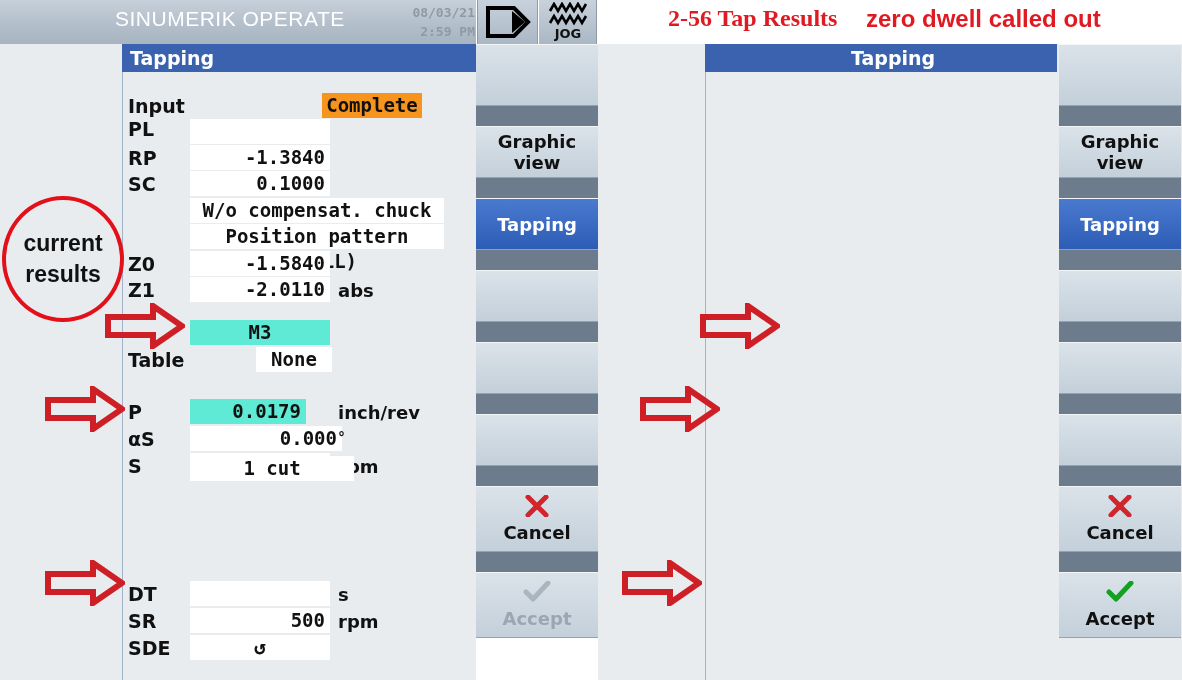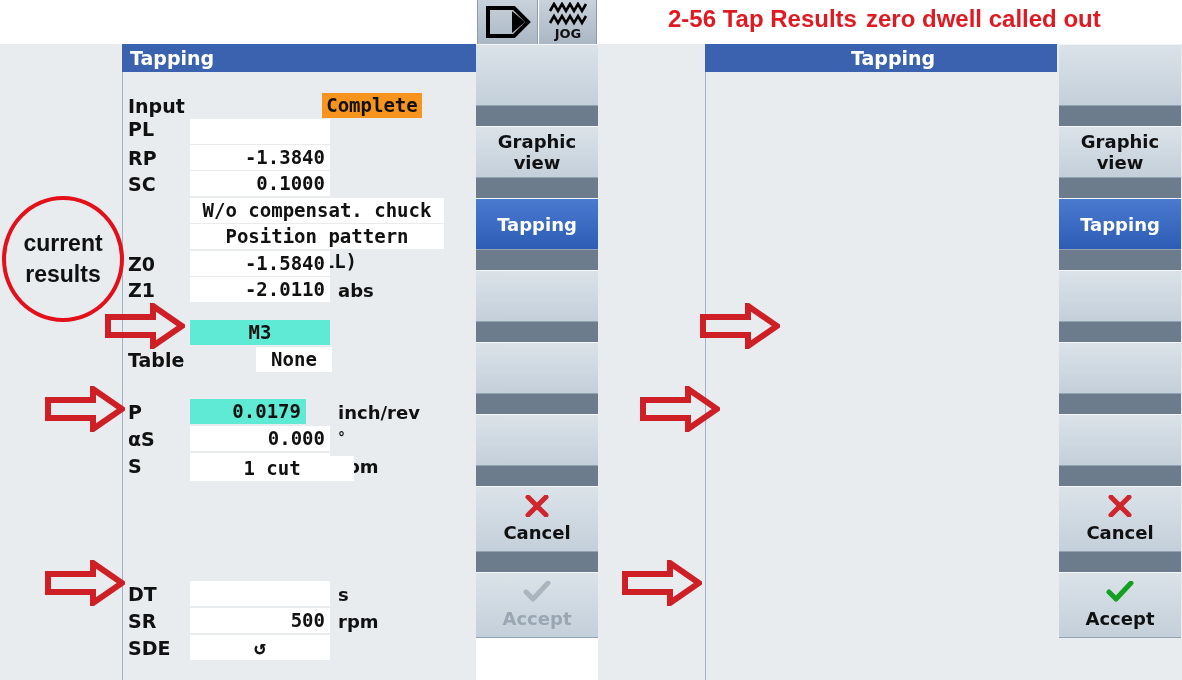--- a/index.html
+++ b/index.html
@@ -39,21 +39,21 @@
     border-right:1px solid #8d9aa7;
   }
   .tb-mode .wav { position:absolute; left:9px; top:2px; }
   .tb-mode .jog {
     position:absolute; left:0; top:26px; width:58px; text-align:center;
     font-size:13px; font-weight:700; color:#111;
     font-family:"DejaVu Sans", sans-serif;
   }
   .tb-right { position:absolute; left:598px; top:0; width:584px; height:44px; background:#fff; }
   .note-a { position:absolute; left:70px; top:5px; font-size:24px; font-weight:700; color:#e01a22;
-            font-family:Liberation Sans, sans-serif; white-space:nowrap; }
+            font-family:Liberation Serif, serif; white-space:nowrap; }
   .note-b { position:absolute; left:268px; top:5px; font-size:24px; font-weight:700; color:#e01a22;
             font-family:"Liberation Sans", sans-serif; white-space:nowrap; }
 
   
   .panel { position:absolute; top:44px; height:636px; }
   .pnl-left  { left:0;   width:476px; }
   .pnl-right { left:598px; width:584px; }
 
   .pnl-bg { position:absolute; left:0; top:0; width:100%; height:100%; background:#e8ecef; }
 
@@ -126,20 +126,27 @@
   .ell.c2 { left:598px; top:184px; width:130px; height:110px; font-size:23px; }
 
   .arrow { position:absolute; }
 </style>
 </head>
 <body>
 
 <div id="root">
 
   <div class="topbar">
+    <div class="tb-left">
+      <div class="tb-title">SINUMERIK OPERATE</div>
+      <div class="tb-datetime">
+        <div>08/03/21</div>
+        <div>2:59 PM</div>
+      </div>
+    </div>
     <div class="tb-chan">
       <svg width="45" height="32" viewBox="0 0 45 32">
         <path d="M2 2 H28 L42 16 L28 30 H2 Z" fill="none" stroke="#000" stroke-width="4"></path>
         <path d="M26 5 L39 16 L26 27 Z" fill="#000"></path>
       </svg>
     </div>
     <div class="tb-mode">
       <svg class="wav" width="40" height="26" viewBox="0 0 40 26">
         <path d="M2 9 L6 2 L10 9 L14 2 L18 9 L22 2 L26 9 L30 2 L34 9 L38 2" fill="none" stroke="#000" stroke-width="2.6"></path>
         <path d="M2 21 L6 14 L10 21 L14 14 L18 21 L22 14 L26 21 L30 14 L34 21 L38 14" fill="none" stroke="#000" stroke-width="2.6"></path>
@@ -174,21 +181,21 @@
         <div class="lbl" style="left: 128px; top: 235px;">Z1</div>
         <div class="fld r" style="left: 190px; width: 140px; top: 233px;">-2.0110</div>
         <div class="unit" style="left: 338px; top: 236px;">abs</div>
         <div class="fld c salmon" style="left: 190px; width: 140px; top: 276px;">M3</div>
         <div class="lbl" style="left: 128px; top: 305px;">Table</div>
         <div class="fld c" style="left: 256px; width: 76px; top: 303px;">None</div>
         <div class="lbl" style="left: 128px; top: 357px;">P</div>
         <div class="fld r salmon" style="left: 190px; width: 116px; top: 355px;">0.0179</div>
         <div class="unit" style="left: 338px; top: 358px;">inch/rev</div>
         <div class="lbl" style="left: 128px; top: 384px;">αS</div>
-        <div class="fld r" style="left: 190px; width: 140px; top: 382px;">0.000</div>
+        <div class="fld r" style="left: 190px; width: 152px; top: 382px;">0.000</div>
         <div class="unit" style="left: 338px; top: 385px; font-size: 14px;">°</div>
         <div class="lbl" style="left: 128px; top: 411px;">S</div>
         <div class="fld r" style="left: 190px; width: 140px; top: 409px;">500</div>
         <div class="unit" style="left: 338px; top: 412px;">rpm</div>
         <div class="fld c" style="left: 190px; width: 164px; top: 412px;">1 cut</div>
         <div class="lbl" style="left: 128px; top: 539px;">DT</div>
         <div class="fld r" style="left: 190px; width: 140px; top: 537px;"></div>
         <div class="unit" style="left: 338px; top: 540px;">s</div>
         <div class="lbl" style="left: 128px; top: 566px;">SR</div>
         <div class="fld r" style="left: 190px; width: 140px; top: 564px;">500</div>

